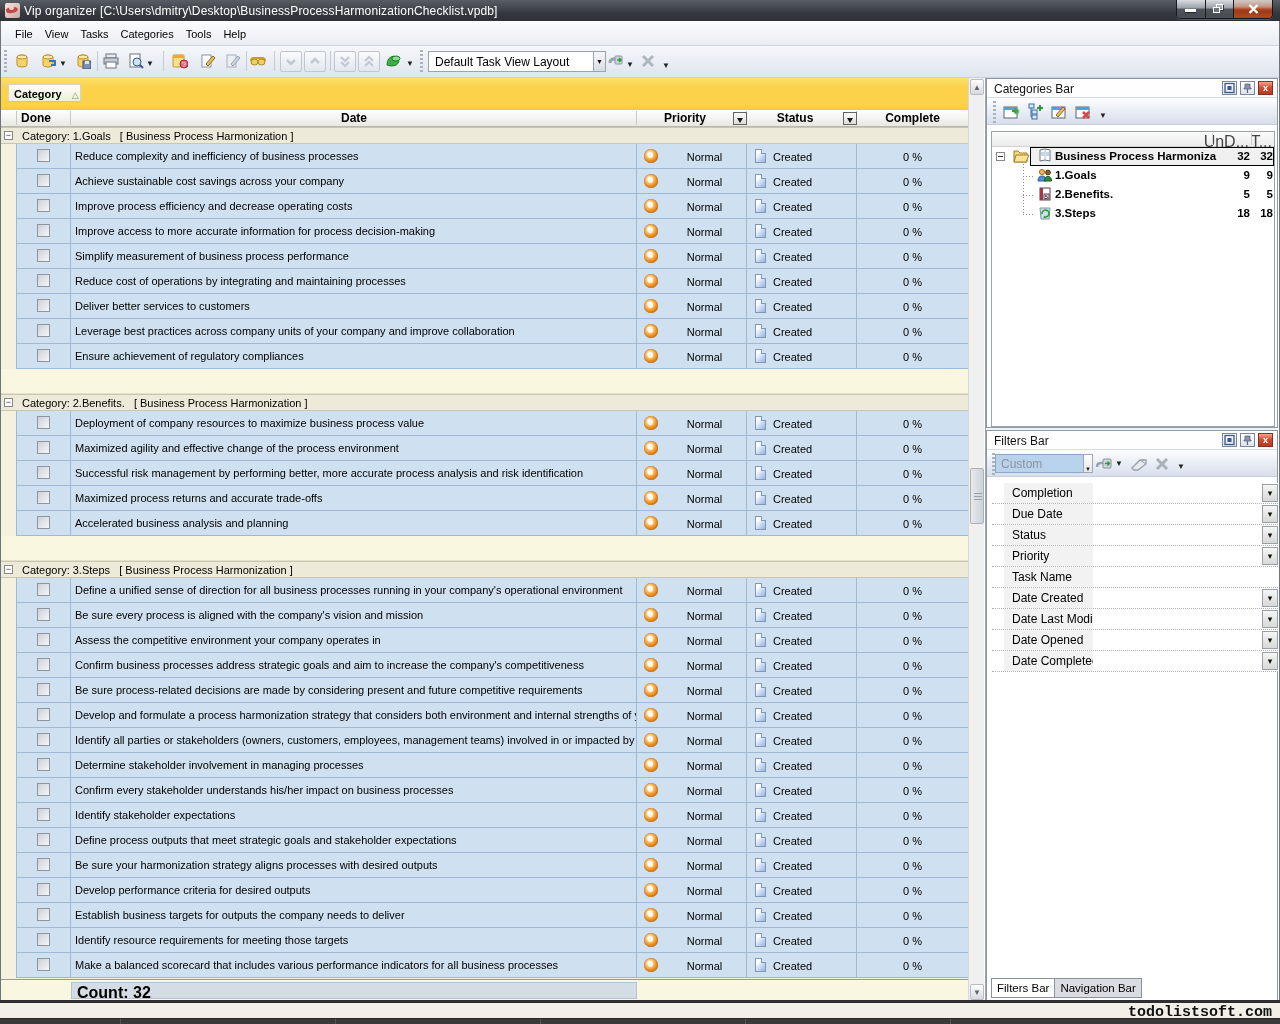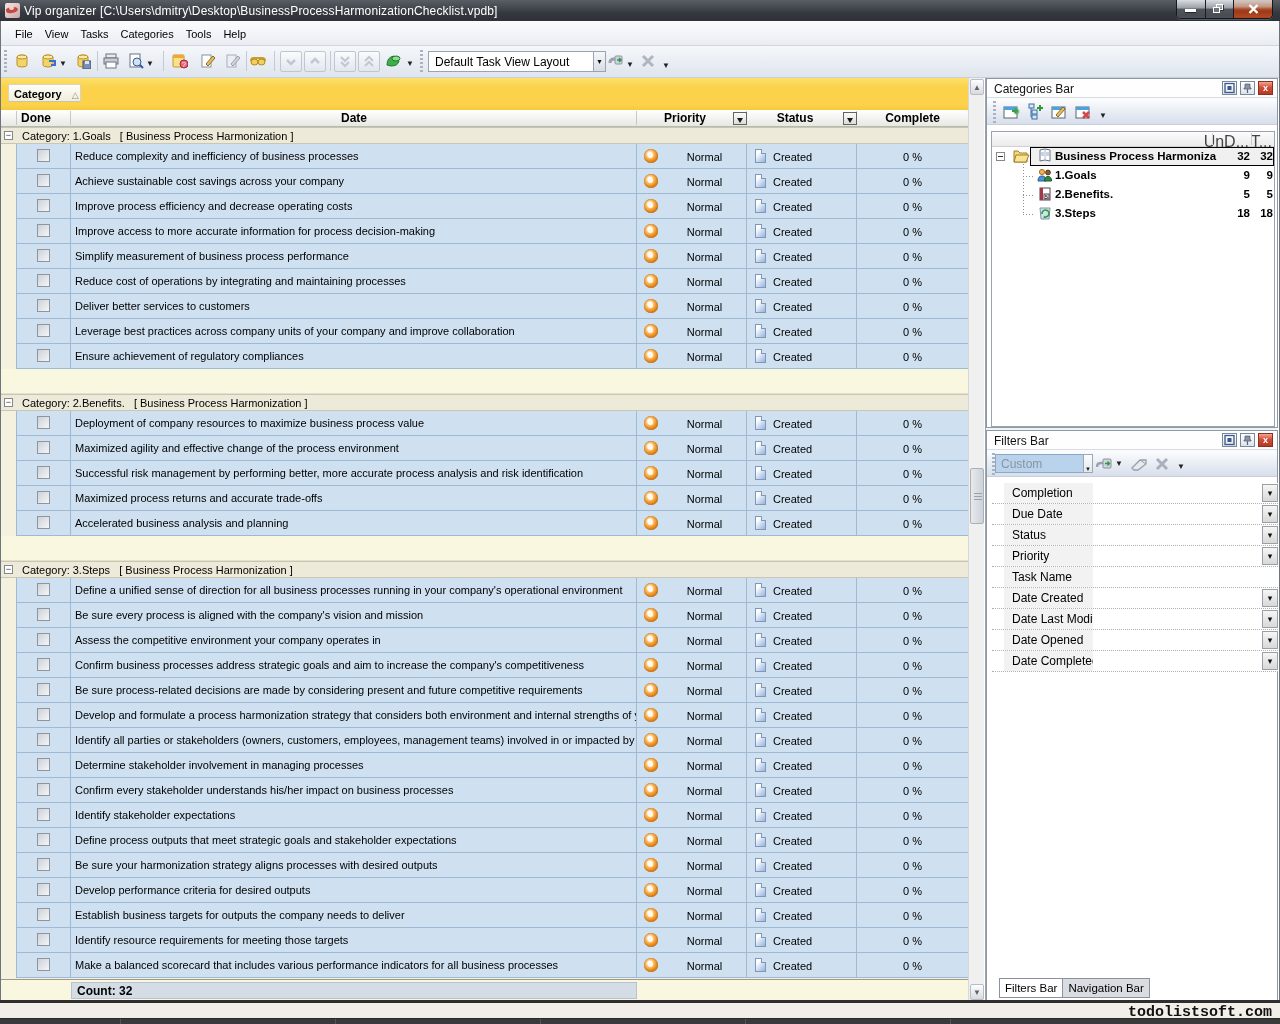--- a/index.html
+++ b/index.html
@@ -38,21 +38,21 @@
 .c-name { position:absolute; left:71px; top:0; width:566px; height:24px; border-right:1px solid #9db9d4; padding:6px 0 0 4px; white-space:nowrap; overflow:hidden; }
 .c-pri { position:absolute; left:637px; top:0; width:110px; height:24px; border-right:1px solid #9db9d4; padding:7px 0 0 26px;text-align:center; }
 .ball { position:absolute; left:7px; top:5px; width:14px; height:14px; border-radius:50%; background:radial-gradient(circle at 42% 38%, #ffffff 0 18%, #fdc473 30%, #ee8f1e 55%, #b35c08 95%); box-shadow:inset 0 0 1px #8a4a00; }
 .ball:after { content:""; position:absolute; left:4px; top:3.5px; width:5px; height:5px; border-radius:50%; background:#fff8ee; }
 .doc { position:absolute; left:8px; top:5px; width:11px; height:14px; background:linear-gradient(135deg,#fdfeff 25%,#bccfec 70%,#9ab4dc); border:1px solid #8098b8; }
 .doc:after { content:""; position:absolute; right:-1px; top:-1px; width:4px; height:4px; background:#cfe0f0; border-left:1px solid #8098b8; border-bottom:1px solid #8098b8; }
 .c-st { position:absolute; left:747px; top:0; width:110px; height:24px; border-right:1px solid #9db9d4; padding:7px 0 0 26px; }
 .c-comp { position:absolute; left:857px; top:0; width:111px; height:24px; text-align:center; padding-top:7px; }
 .gap { height:25px; background:#faf7e1; border-bottom:1px solid #e4e0cc; }
 .countrow { position:absolute; left:0; top:901px; width:968px; height:22px; background:#faf7e1; border-top:1px solid #9a9a92; }
-.countbox { position:absolute; left:71px; top:2px; width:566px; height:17px; background:#d4dde6; border:1px solid #b8c2cc; font-size:12px; font-weight:bold; padding:1px 0 0 5px; }
+.countbox { position:absolute; left:71px; top:2px; width:566px; height:17px; background:#d4dde6; border:1px solid #b8c2cc; font-size:16px; font-weight:bold; padding:1px 0 0 5px; }
 
 .vscroll { position:absolute; left:968px; top:0; width:16px; height:923px; background:#f0f0f0; border-left:1px solid #d8d8d8; }
 .varrow { position:absolute; left:1px; width:14px; height:16px; background:linear-gradient(#fdfdfd,#d9dade); border:1px solid #b8bcc4; border-radius:2px; color:#5a6572; font-size:8px; text-align:center; line-height:15px; }
 .vthumb { position:absolute; left:1px; top:390px; width:14px; height:56px; background:linear-gradient(90deg,#e7e9ec,#cdd2d9); border:1px solid #aab0ba; border-radius:2px; }
 .vthumb:after { content:""; position:absolute; left:3px; top:24px; width:8px; height:1px; background:#9aa2ac; box-shadow:0 3px 0 #9aa2ac, 0 6px 0 #9aa2ac; }
 
 .rpanel { position:absolute; left:985px; top:0; width:292px; height:923px; background:#f0f3f8; border-left:1px solid #9aa3ae; }
 .pane { position:absolute; left:0; width:292px; background:#fff; border:1px solid #8e99a6; }
 .ptitle { height:19px; background:#fefefe; border-bottom:1px solid #d8dde4; font-size:12px; color:#111; padding:3px 0 0 7px; position:relative; }
 .pbtns { position:absolute; right:4px; top:2px; display:flex; gap:3px; }
@@ -67,21 +67,21 @@
 .titem .n1 { position:absolute; right:24px; top:3px; }
 .titem .n2 { position:absolute; right:1px; top:3px; }
 
 .fpane { }
 .fcombo { position:absolute; left:8px; top:4px; width:88px; height:19px; background:#b9d3ec; border:1px solid #8aa8c8; border-right:none; font-size:12px; color:#8a94a0; padding:2px 0 0 5px; }
 .ftable { position:absolute; left:5px; top:52px; width:286px; }
 .frow { height:21px; border-bottom:1px dotted #b0b0b0; position:relative; background:#fff; }
 .flabel { position:absolute; left:0; top:0; width:99px; height:20px; background:#f2f2f2; border-right:1px solid #c8c8c8; font-size:12px; padding:3px 0 0 8px; white-space:nowrap; overflow:hidden;margin-left:12px; }
 .fval { position:absolute; left:101px; right:17px; top:0; height:20px; background:#fff; }
 .fdrop { position:absolute; right:0; top:1px; width:16px; height:18px; background:linear-gradient(#f6f6f6,#d8d8d8); border:1px solid #9aa0a8; font-size:9px; text-align:center; line-height:17px; color:#111; }
-.tabs { position:absolute; left:12px; bottom:2px; height:20px; font-size:11px;text-align:right; }
+.tabs { position:absolute; left:4px; bottom:2px; height:20px; font-size:11px;text-align:right; }
 .tab { display:inline-block; height:20px; padding:3px 5px 0 5px; border:1px solid #8a929e; background:#fff; font-size:11.5px; }
 .tab.off { background:#d9dce1; border-left:none; }
 
 .strip1 { position:absolute; left:0; top:1000px; width:1280px; height:18px; background:#f2efe9; border-top:3px solid #2e2e2e; }
 .strip1 .url { position:absolute; right:8px; top:1px; font-family:"Liberation Mono", monospace; font-weight:bold; font-size:15px; color:#111; letter-spacing:0; }
 .strip2 { position:absolute; left:0; top:1018px; width:1280px; height:6px; background:#3a3a3a; border-top:1px solid #2a2a2a; }
 
 .tb-ic { position:absolute; top:7px; width:16px; height:16px; }
 .tb-sep { position:absolute; top:5px; width:1px; height:20px; background:#c4cad4; }
 .tb-drop { position:absolute; top:13px; font-size:8px; color:#222; }

